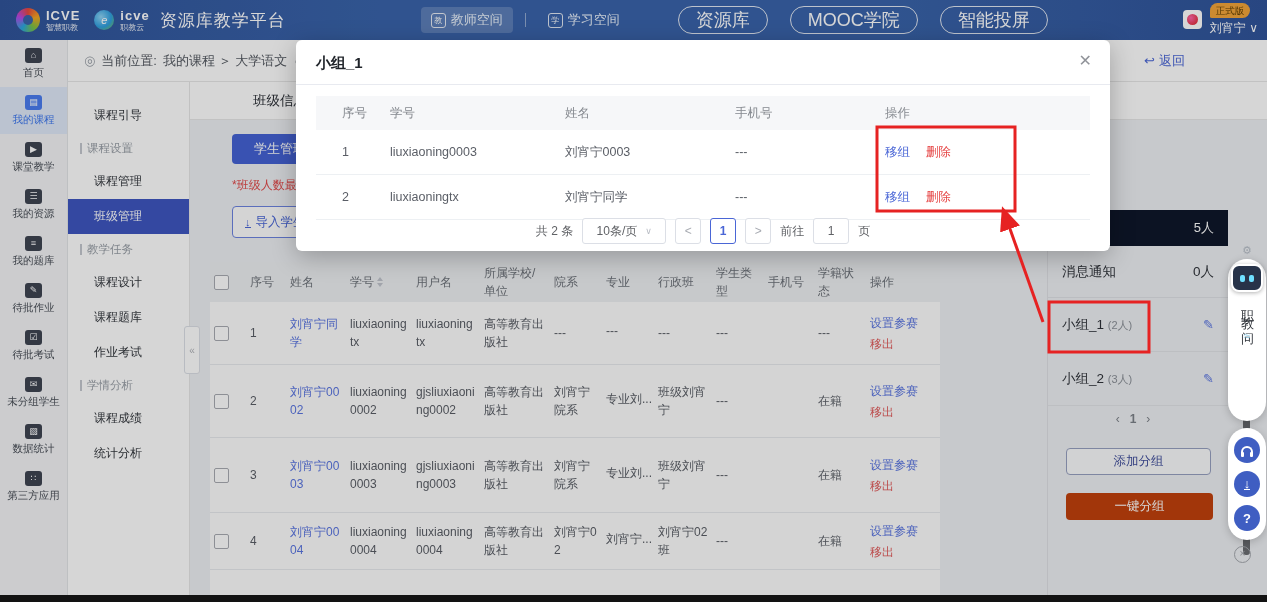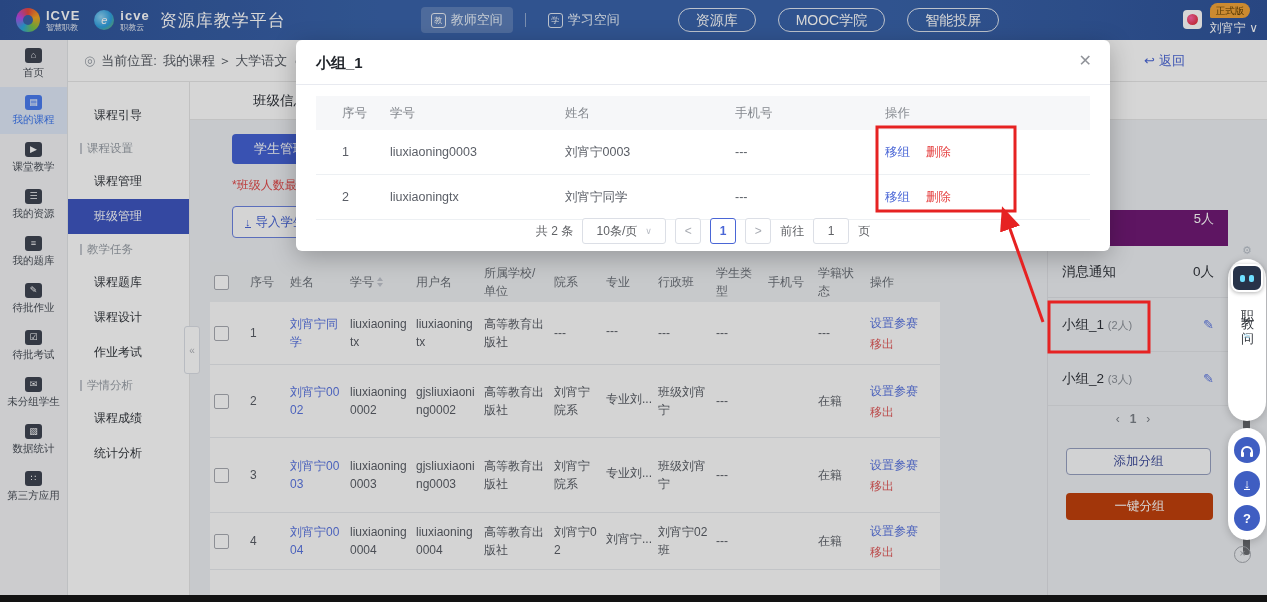--- a/index.html
+++ b/index.html
@@ -14,21 +14,21 @@
   .brand-txt b{font-size:13px;display:block;letter-spacing:1px;}
   .brand-txt i{font-style:normal;font-size:8px;display:block;opacity:.9;margin-top:2px;}
   .logo-swirl{width:20px;height:20px;border-radius:50%;margin-left:14px;background:radial-gradient(circle at 35% 35%,#8fd4f5,#2f9fe0 55%,#7ac143);color:#fff;font-size:11px;font-style:italic;display:flex;align-items:center;justify-content:center;flex:none;}
   #platform-title{color:#fff;font-size:17px;margin-left:10px;letter-spacing:1px;flex:none;}
   #hdr-nav{display:flex;align-items:center;margin-left:135px;flex:none;}
   .nav-pill{display:flex;align-items:center;gap:5px;color:#eaf1fb;font-size:13px;padding:4px 10px;border-radius:4px;}
   .nav-pill.on{background:rgba(255,255,255,.18);}
   .nav-ico{width:13px;height:13px;border:1px solid rgba(255,255,255,.85);border-radius:3px;font-size:8px;line-height:13px;text-align:center;color:#fff;}
   .nav-div{width:1px;height:14px;background:rgba(255,255,255,.45);margin:0 12px;}
   #quick{display:flex;gap:22px;margin-left:48px;flex:none;}
-  .qpill{border:1px solid rgba(255,255,255,.85);border-radius:14px;color:#fff;font-size:14px;padding:4px 17px;line-height:1;}
+  .qpill{border:1px solid rgba(255,255,255,.85);border-radius:14px;color:#fff;font-size:18px;padding:4px 17px;line-height:1;}
   #user-zone{margin-left:auto;margin-right:9px;display:flex;align-items:center;gap:8px;}
   .mini-app{width:19px;height:19px;background:#fff;border-radius:4px;display:flex;align-items:center;justify-content:center;}
   .mini-app span{width:11px;height:11px;border-radius:50%;background:radial-gradient(circle at 35% 35%,#f6a,#d22);}
   .user-col{display:flex;flex-direction:column;align-items:flex-start;gap:2px;}
   #ver-badge{background:#f2a53a;color:#5c3c00;font-size:9.5px;border-radius:8px 8px 8px 2px;padding:1.5px 6px;line-height:1.2;}
   #user-name{color:#fff;font-size:12px;}
   
   #rail{left:0;top:40px;width:68px;height:562px;background:#f3f4f6;border-right:1px solid #e3e5e8;box-sizing:border-box;z-index:1;}
   .rail-item{display:flex;flex-direction:column;align-items:center;padding:8px 0 7px;gap:3px;}
   .rail-item .ric{width:17px;height:15px;border-radius:3px;background:#3e4452;color:#fff;font-size:9px;line-height:15px;text-align:center;}
@@ -63,21 +63,21 @@
   .chk{width:13px;height:13px;border:1px solid #a8abb2;border-radius:2px;background:#fff;flex:none;}
   .lnk{color:#5a75e0;}
   .dgr{color:#e05b5b;}
   .ops-col{flex-direction:column;align-items:flex-start;justify-content:center;gap:3px;}
   .sortc{display:flex;flex-direction:column;margin-left:3px;line-height:0;}
   .sortc i{width:0;height:0;border:3.5px solid transparent;font-size:0;}
   .sortc .up{border-bottom:4px solid #c0c4cc;margin-bottom:2px;}
   .sortc .dn{border-top:4px solid #c0c4cc;}
   
   #gpanel{left:1047px;top:120px;width:220px;height:482px;border-left:1px solid #dfe1e5;box-sizing:border-box;z-index:1;}
-  #gp-total{position:absolute;left:0;top:90px;width:180px;height:36px;background:#701a75;color:#fff;font-size:13px;display:flex;justify-content:flex-end;padding-right:14px;box-sizing:border-box;}
+  #gp-total{position:absolute;left:0;top:90px;width:180px;height:36px;background:#0f172a;color:#fff;font-size:13px;display:flex;align-items:center;justify-content:flex-end;padding-right:14px;box-sizing:border-box;}
   #gp-ungrouped{position:absolute;left:0;top:126px;width:180px;height:52px;display:flex;align-items:center;justify-content:space-between;padding:0 14px;box-sizing:border-box;border-bottom:1px solid #dfe2e6;font-size:13.5px;color:#2f333a;}
   #gp-list{position:absolute;left:0;top:178px;width:180px;}
   .gp-row{height:54px;display:flex;align-items:center;justify-content:space-between;padding:0 14px;box-sizing:border-box;border-bottom:1px solid #e2e4e8;font-size:13.5px;color:#2f333a;}
   .gp-row small{color:#8b9098;font-size:11px;}
   .gp-edit{color:#5a75e0;font-size:13px;}
   #gp-pager{position:absolute;left:0;top:292px;width:180px;text-align:center;font-size:12px;color:#7d828a;letter-spacing:10px;}
   #btn-addgrp{position:absolute;left:18px;top:328px;width:145px;height:27px;background:#fafbfc;border:1px solid #97a0c0;color:#3e4c9a;font-size:12.5px;border-radius:4px;}
   #btn-autogrp{position:absolute;left:18px;top:373px;width:147px;height:27px;background:#c2410c;border:none;color:#fff;font-size:12.5px;border-radius:4px;}
   #scrollthumb{left:1243px;top:285px;width:7px;height:270px;background:#6a6d72;border-radius:3px;z-index:2;}
   
@@ -215,22 +215,22 @@
     <span>返回</span>
   </span>
 </div>
 
 <div id="smenu" class="abs">
     <div class="sm-item">课程引导</div>
     <div class="sm-sec">课程设置</div>
     <div class="sm-item">课程管理</div>
     <div class="sm-item on">班级管理</div>
     <div class="sm-sec">教学任务</div>
+    <div class="sm-item">课程设计</div>
     <div class="sm-item">课程题库</div>
-    <div class="sm-item">课程设计</div>
     <div class="sm-item">作业考试</div>
     <div class="sm-sec">学情分析</div>
     <div class="sm-item">课程成绩</div>
     <div class="sm-item">统计分析</div>
   </div>
 <div id="collapse" class="abs">«</div>
 
 <div id="tabstrip" class="abs">
   <span id="tab-classinfo">班级信息</span>
 </div>

